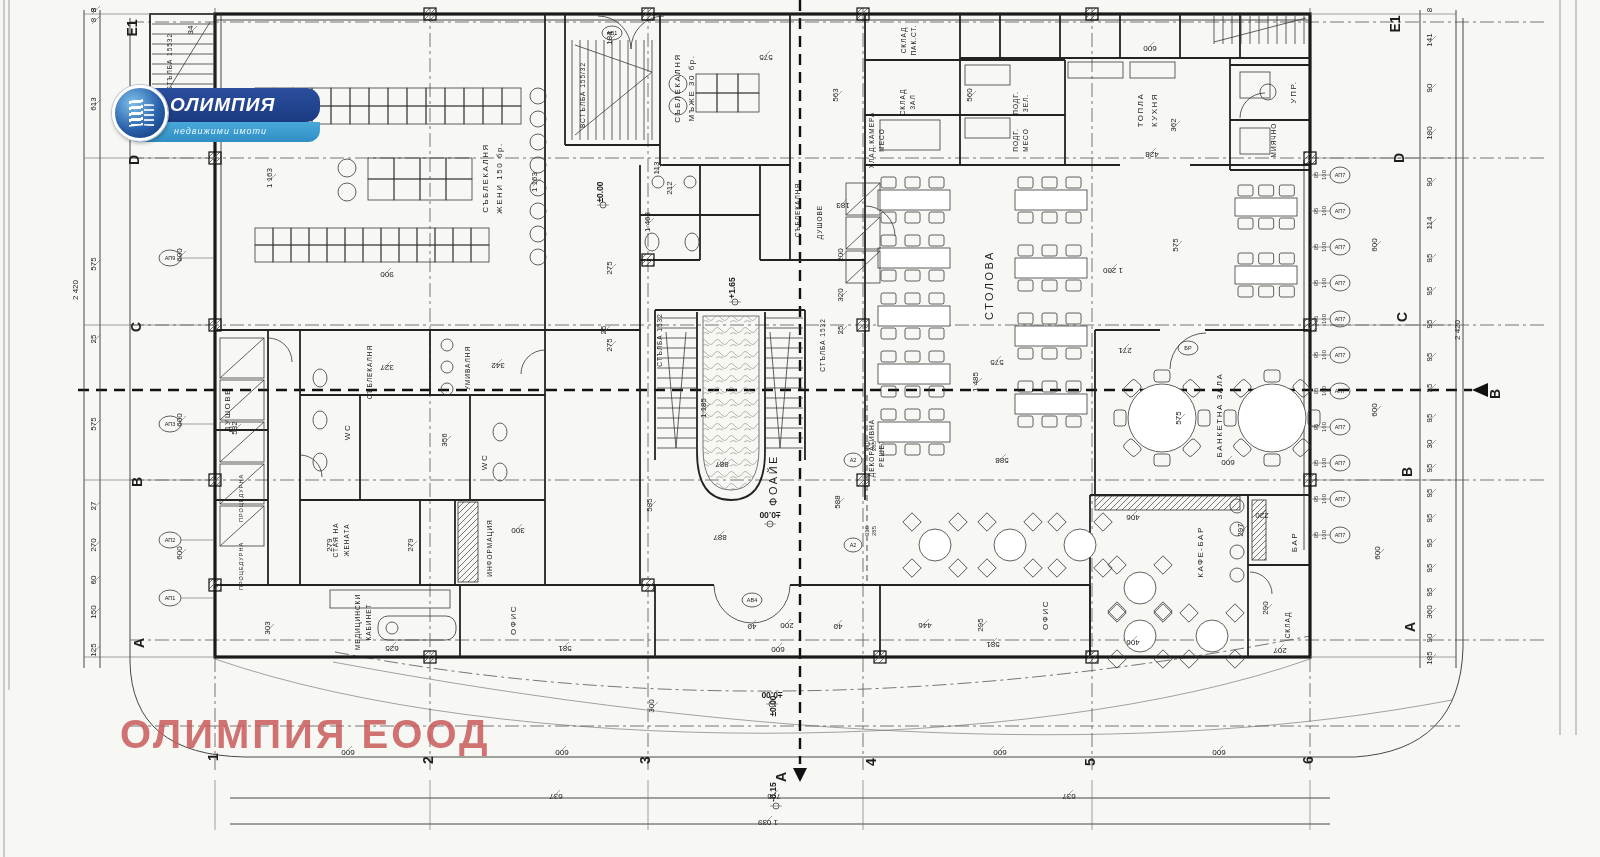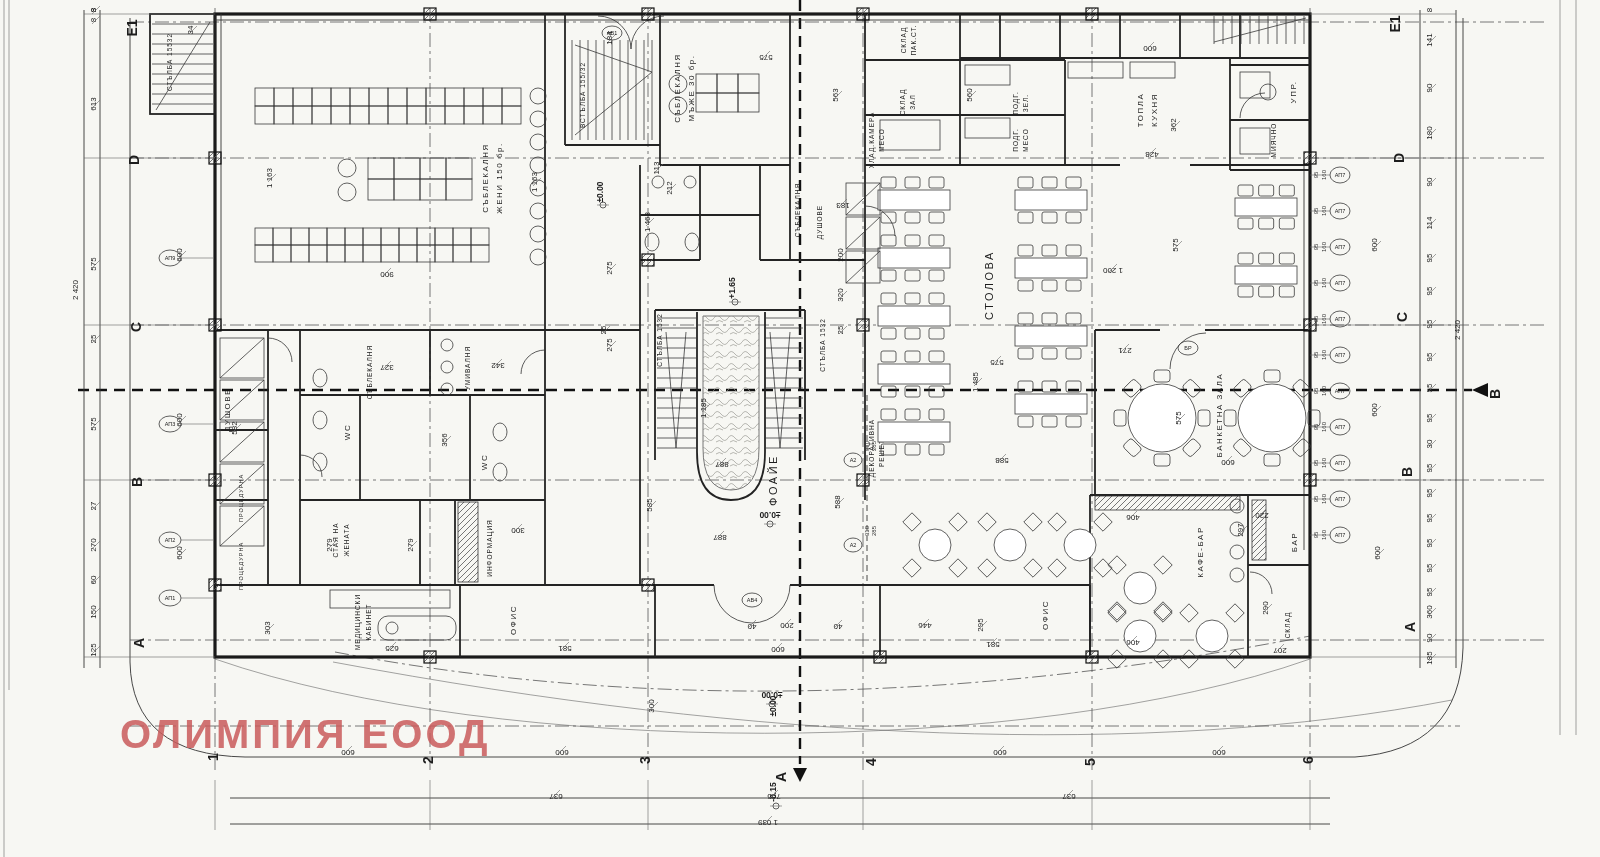--- a/index.html
+++ b/index.html
@@ -877,16 +877,24 @@
         <line x1="764" y1="524" x2="776" y2="524" class="thin"></line>
         <circle cx="772" cy="704" r="3" class="furnl"></circle>
         <line x1="766" y1="704" x2="778" y2="704" class="thin"></line>
         <circle cx="735" cy="302" r="3" class="furnl"></circle>
         <line x1="729" y1="302" x2="741" y2="302" class="thin"></line>
         <circle cx="776" cy="806" r="3" class="furnl"></circle>
         <line x1="770" y1="806" x2="782" y2="806" class="thin"></line>
       </g>
 </svg>
 
+<div class="logo">
+  <div class="logo-top">ОЛИМПИЯ</div>
+  <div class="logo-bottom">недвижими имоти</div>
+  <div class="logo-badge">
+    <div class="logo-building"></div>
+        <div class="logo-building2"></div>
+  </div>
+</div>
 
 <div class="watermark">ОЛИМПИЯ ЕООД</div>
 
 </div>
 
 </body></html>

